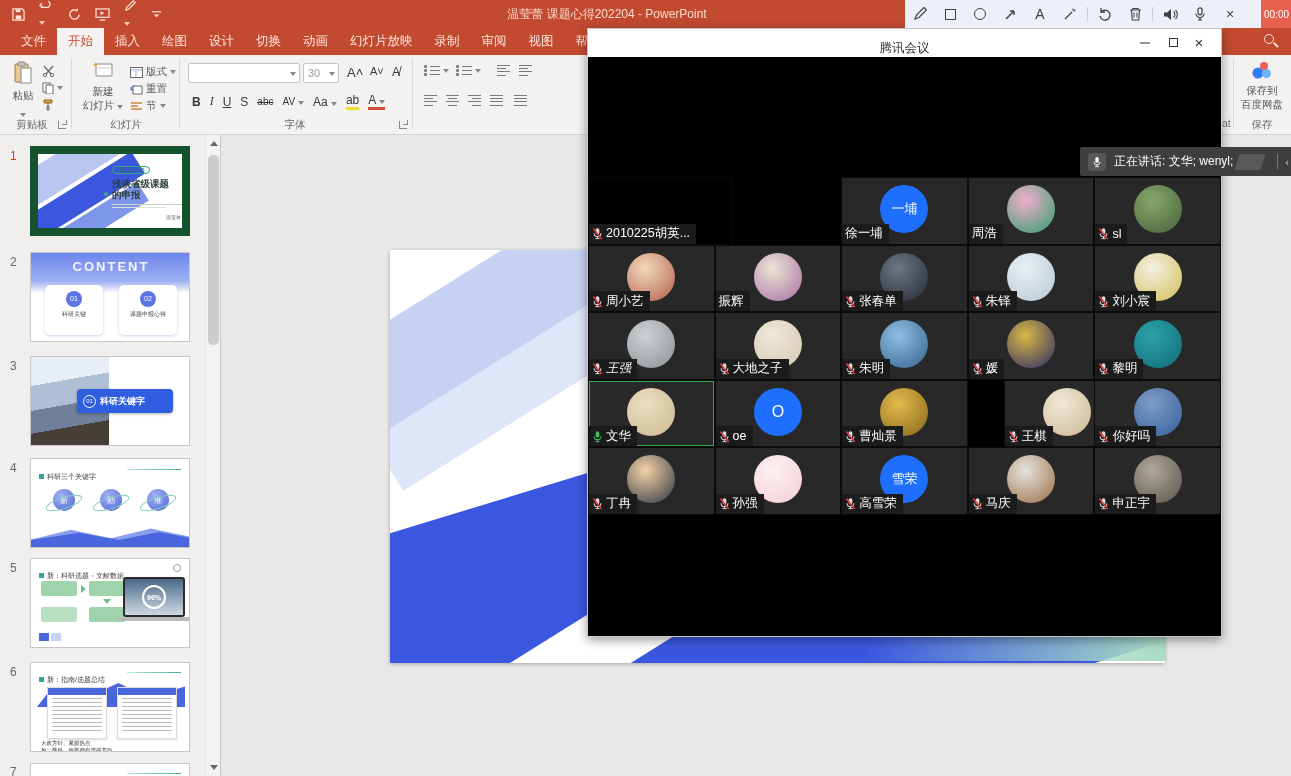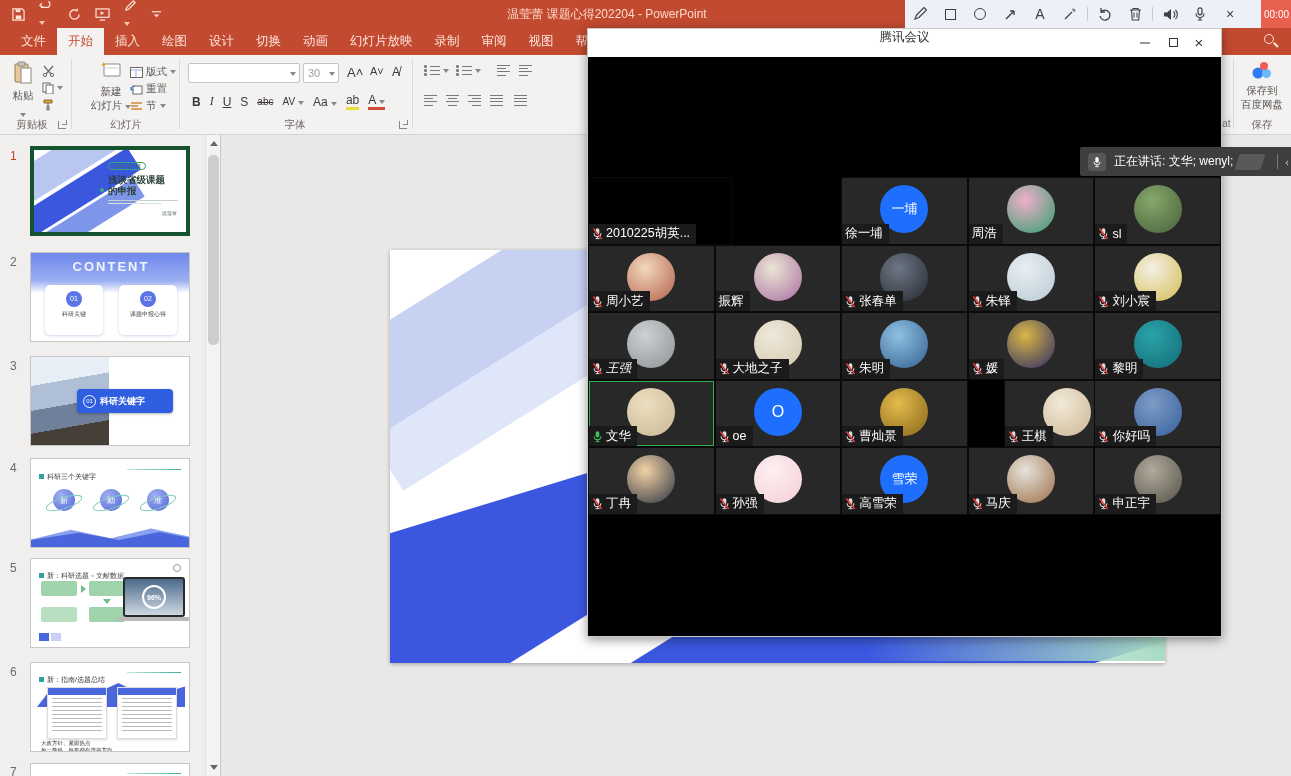--- a/index.html
+++ b/index.html
@@ -51,39 +51,39 @@
 .combo{position:absolute;height:20px;border:1px solid #c6c4c2;background:#fff;border-radius:2px}
 .combo .cv{position:absolute;left:4px;top:3px;font-size:11px;color:#a09e9c}
 .combo .cc{position:absolute;right:3px;top:8px}
 .caret-g{width:0;height:0;border-left:3px solid transparent;border-right:3px solid transparent;border-top:4px solid #8a8886;display:inline-block}
 
 
 #panel{position:absolute;left:0;top:135px;width:221px;height:641px;background:#f0efee;border-right:1px solid #c9c7c5;z-index:2;overflow:hidden}
 .tnum{position:absolute;left:10px;font-size:12px;color:#6a6a6a}
 .tnum.sel{color:#c4431f;}
 .thumb{position:absolute;left:30px;width:160px;height:90px;background:#fff;border:1px solid #c9c7c5;overflow:hidden}
-.thumb.sel{border:4px solid #14532d}
+.thumb.sel{border:8px solid #14532d}
 .tsq{display:inline-block;width:5px;height:5px;background:#2fa3a0;margin-right:3px}
 .ttl{font-size:7px;color:#3a3a3a;white-space:nowrap}
 #scroll{position:absolute;right:0;top:0;width:15px;height:641px;background:#f3f3f3;border-left:1px solid #e3e1df}
 .sarr{position:absolute;left:4px;width:0;height:0;border-left:4px solid transparent;border-right:4px solid transparent}
 #sthumb{position:absolute;left:2px;top:20px;width:11px;height:190px;background:#cdcdcd;border-radius:5px}
 
 
 #canvas{position:absolute;left:221px;top:135px;width:1070px;height:641px;background:#e9e8e7;z-index:1;overflow:hidden}
 #slide{position:absolute;left:169px;top:115px;width:775px;height:413px;background:#fff;box-shadow:0 1px 4px rgba(0,0,0,.3);overflow:hidden}
 .sb1{position:absolute;left:-70px;top:-10px;width:430px;height:120px;background:#c7d2f3;transform:rotate(-32deg)}
 .sb1b{position:absolute;left:-30px;top:90px;width:360px;height:60px;background:#dfe6fa;transform:rotate(-32deg)}
 .sb2{position:absolute;left:-80px;top:190px;width:820px;height:330px;background:#3b57e0;transform:rotate(-17deg)}
 .sb3{position:absolute;left:30px;top:300px;width:560px;height:64px;background:#fff;transform:rotate(-32deg)}
 .sgreen{position:absolute;right:0;bottom:2px;width:300px;height:24px;background:linear-gradient(90deg,rgba(174,222,198,0),#a9dcc4)}
 
 
 #meet{position:absolute;left:587px;top:28px;width:635px;height:609px;background:#000;z-index:20;box-shadow:0 3px 10px rgba(0,0,0,.4);border:1px solid #c9c9c9}
-#meet-tb{position:absolute;left:0;top:0;width:100%;height:28px;background:#fff;display:flex;align-items:flex-start;justify-content:center}
+#meet-tb{position:absolute;left:0;top:0;width:100%;height:28px;background:#fff;display:flex;align-items:flex-end;justify-content:center}
 #meet-title{font-size:12.5px;color:#333}
 .wc{position:absolute;top:0;width:28px;height:27px;display:flex;align-items:center;justify-content:center;color:#333}
 #grid{position:absolute;left:0;top:148px;width:633px;height:338px}
 .cell{position:absolute;background:#282828;border:1px solid #0a0a0a;overflow:hidden}
 .cell.black{background:#000}
 .cell.speak{box-shadow:inset 0 0 0 1px #2fae4e}
 .av{position:absolute;left:50%;top:7px;transform:translateX(-50%);width:48px;height:48px;border-radius:50%}
 .av.t{display:flex;align-items:center;justify-content:center;color:#fff;font-size:13px}
 .plabel{position:absolute;left:0;bottom:0;max-width:100%;height:20px;background:#1b1b1b;display:flex;align-items:center;gap:3px;padding:0 6px 0 3px;white-space:nowrap}
 .pname{color:#fff;font-size:12.5px}
@@ -244,21 +244,21 @@
   <div class="smallico" style="left:42px;top:44px">
       <svg width="12" height="12" viewBox="0 0 12 12">
         <path d="M2 1h8v3H2z" fill="#d8a13a" stroke="#8a6a2a"></path>
         <path d="M6 4v3M5 7h2v4H5z" fill="#c9c7c5" stroke="#6a6a6a"></path>
       </svg>
     </div>
   <div class="glabel" style="left:6px;width:52px">剪贴板</div>
   <span class="launch" style="left:58px"></span>
   <div class="vsep" style="left:71px"></div>
 
-  <div class="abs" style="left:88px;top:6px;width:46px;text-align:center">
+  <div class="abs" style="left:80px;top:6px;width:46px;text-align:center">
     <svg width="22" height="20" viewBox="0 0 22 20">
         <rect x="4" y="3" width="16" height="12" rx="1" fill="#fff" stroke="#8a8886"></rect>
         <path d="M4 7h16" stroke="#d0cecc"></path>
         <path d="M3.5 1l.8 1.8L6 3.6l-1.7.8L3.5 6l-.8-1.6L1 3.6l1.7-.8z" fill="#e8a33a"></path>
       </svg>
     <div class="rbtxt">新建</div>
     <div class="rbtxt"><span>幻灯片</span> <span class="caret-g"></span></div>
   </div>
   <div class="smallico" style="left:130px;top:10px">
       <svg width="13" height="11" viewBox="0 0 13 11">

